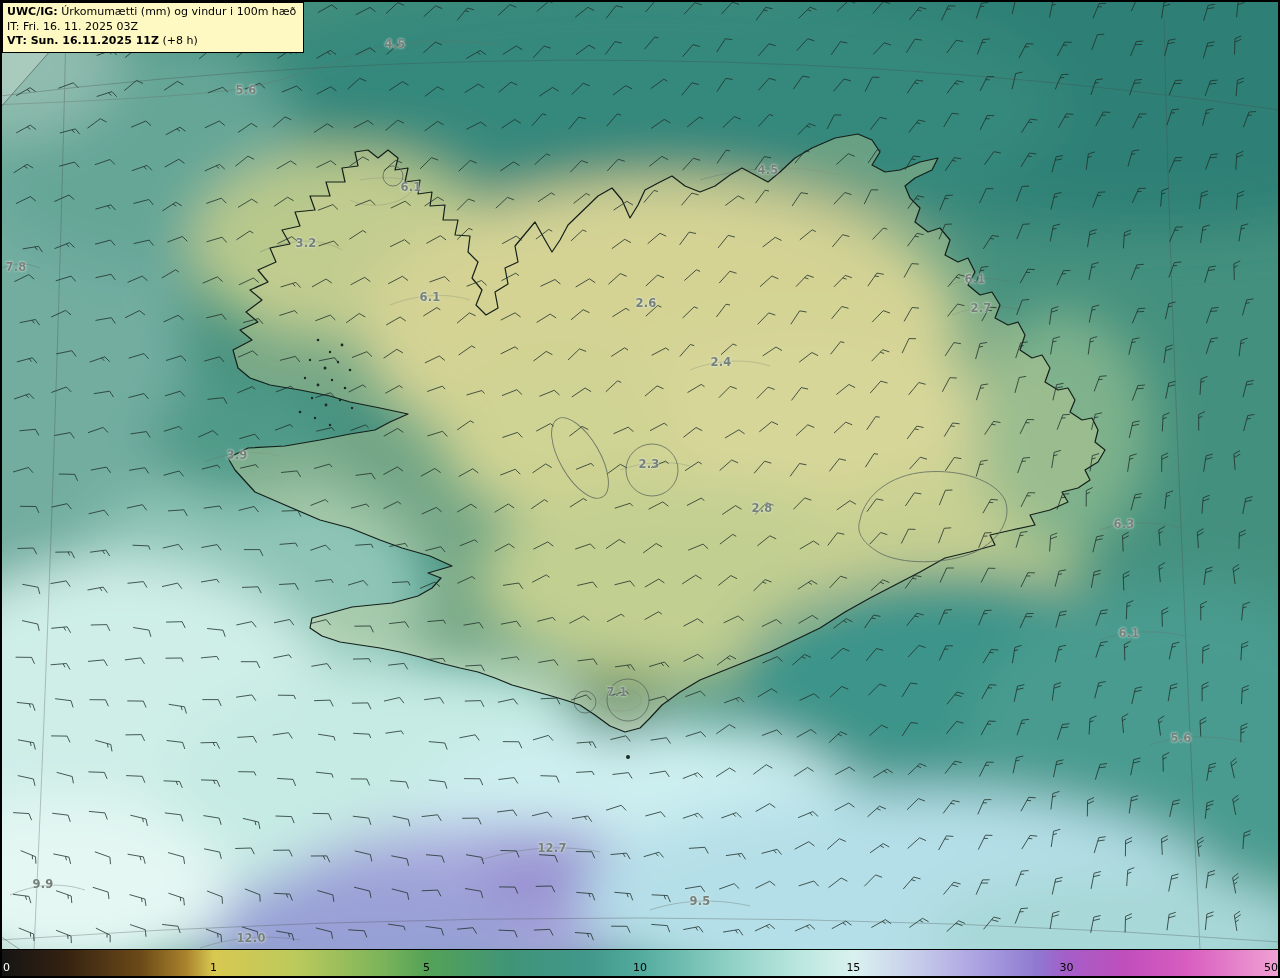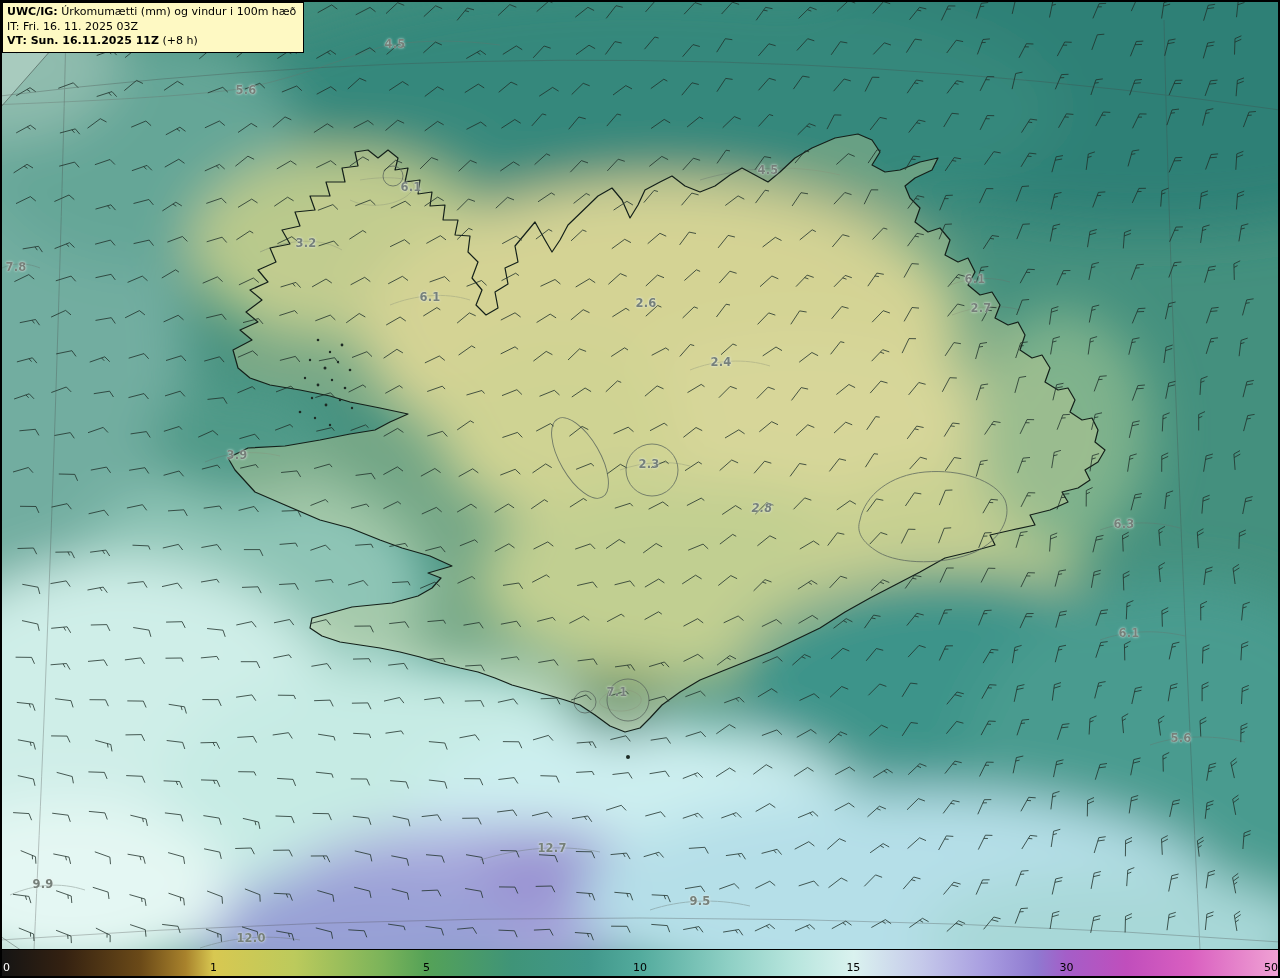--- a/index.html
+++ b/index.html
@@ -157,21 +157,21 @@
       <span class="clabel" style="left: 411px; top: 187px;">6.1</span>
       <span class="clabel" style="left: 306px; top: 243px;">3.2</span>
       <span class="clabel" style="left: 16px; top: 267px;">7.8</span>
       <span class="clabel" style="left: 430px; top: 297px;">6.1</span>
       <span class="clabel" style="left: 768px; top: 170px;">4.5</span>
       <span class="clabel" style="left: 975px; top: 279px;">6.1</span>
       <span class="clabel" style="left: 981px; top: 308px;">2.7</span>
       <span class="clabel" style="left: 646px; top: 303px;">2.6</span>
       <span class="clabel" style="left: 721px; top: 362px;">2.4</span>
       <span class="clabel" style="left: 649px; top: 464px;">2.3</span>
-      <span class="clabel" style="left: 762px; top: 508px; font-style: italic;">2.8</span>
+      <span class="clabel" style="left: 762px; top: 508px;">2.8</span>
       <span class="clabel" style="left: 237px; top: 455px;">3.9</span>
       <span class="clabel" style="left: 1124px; top: 524px;">6.3</span>
       <span class="clabel" style="left: 1129px; top: 633px;">6.1</span>
       <span class="clabel" style="left: 1181px; top: 738px;">5.6</span>
       <span class="clabel" style="left: 617px; top: 692px;">7.1</span>
       <span class="clabel" style="left: 552px; top: 848px;">12.7</span>
       <span class="clabel" style="left: 700px; top: 901px;">9.5</span>
       <span class="clabel" style="left: 43px; top: 884px;">9.9</span>
       <span class="clabel" style="left: 251px; top: 938px;">12.0</span>
     </div>

